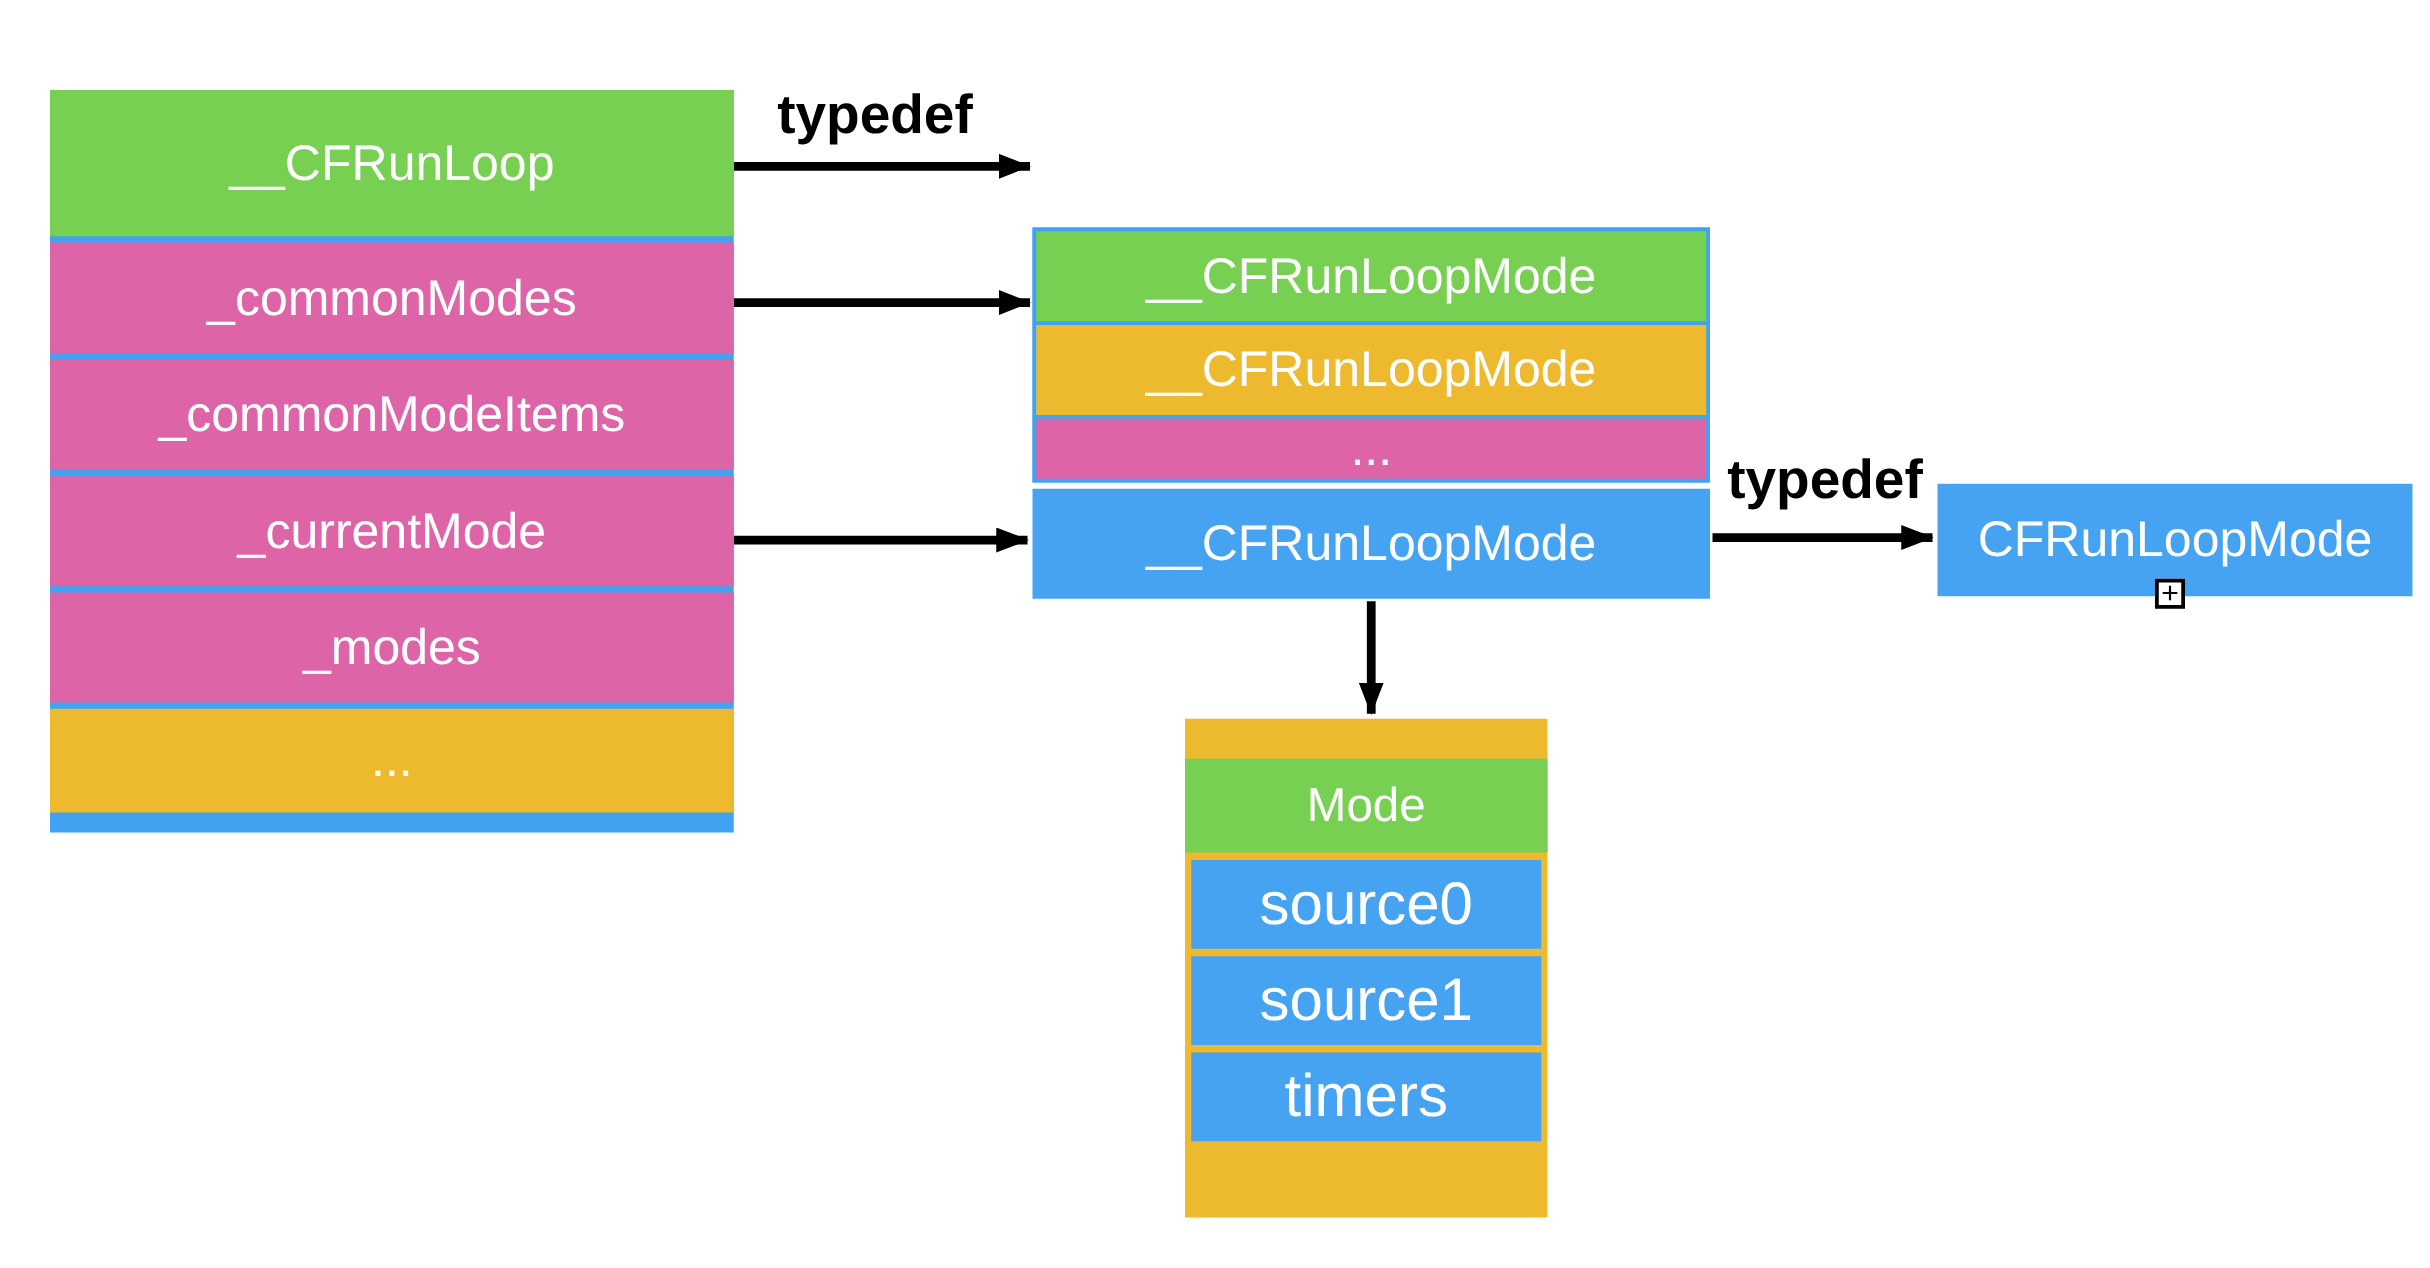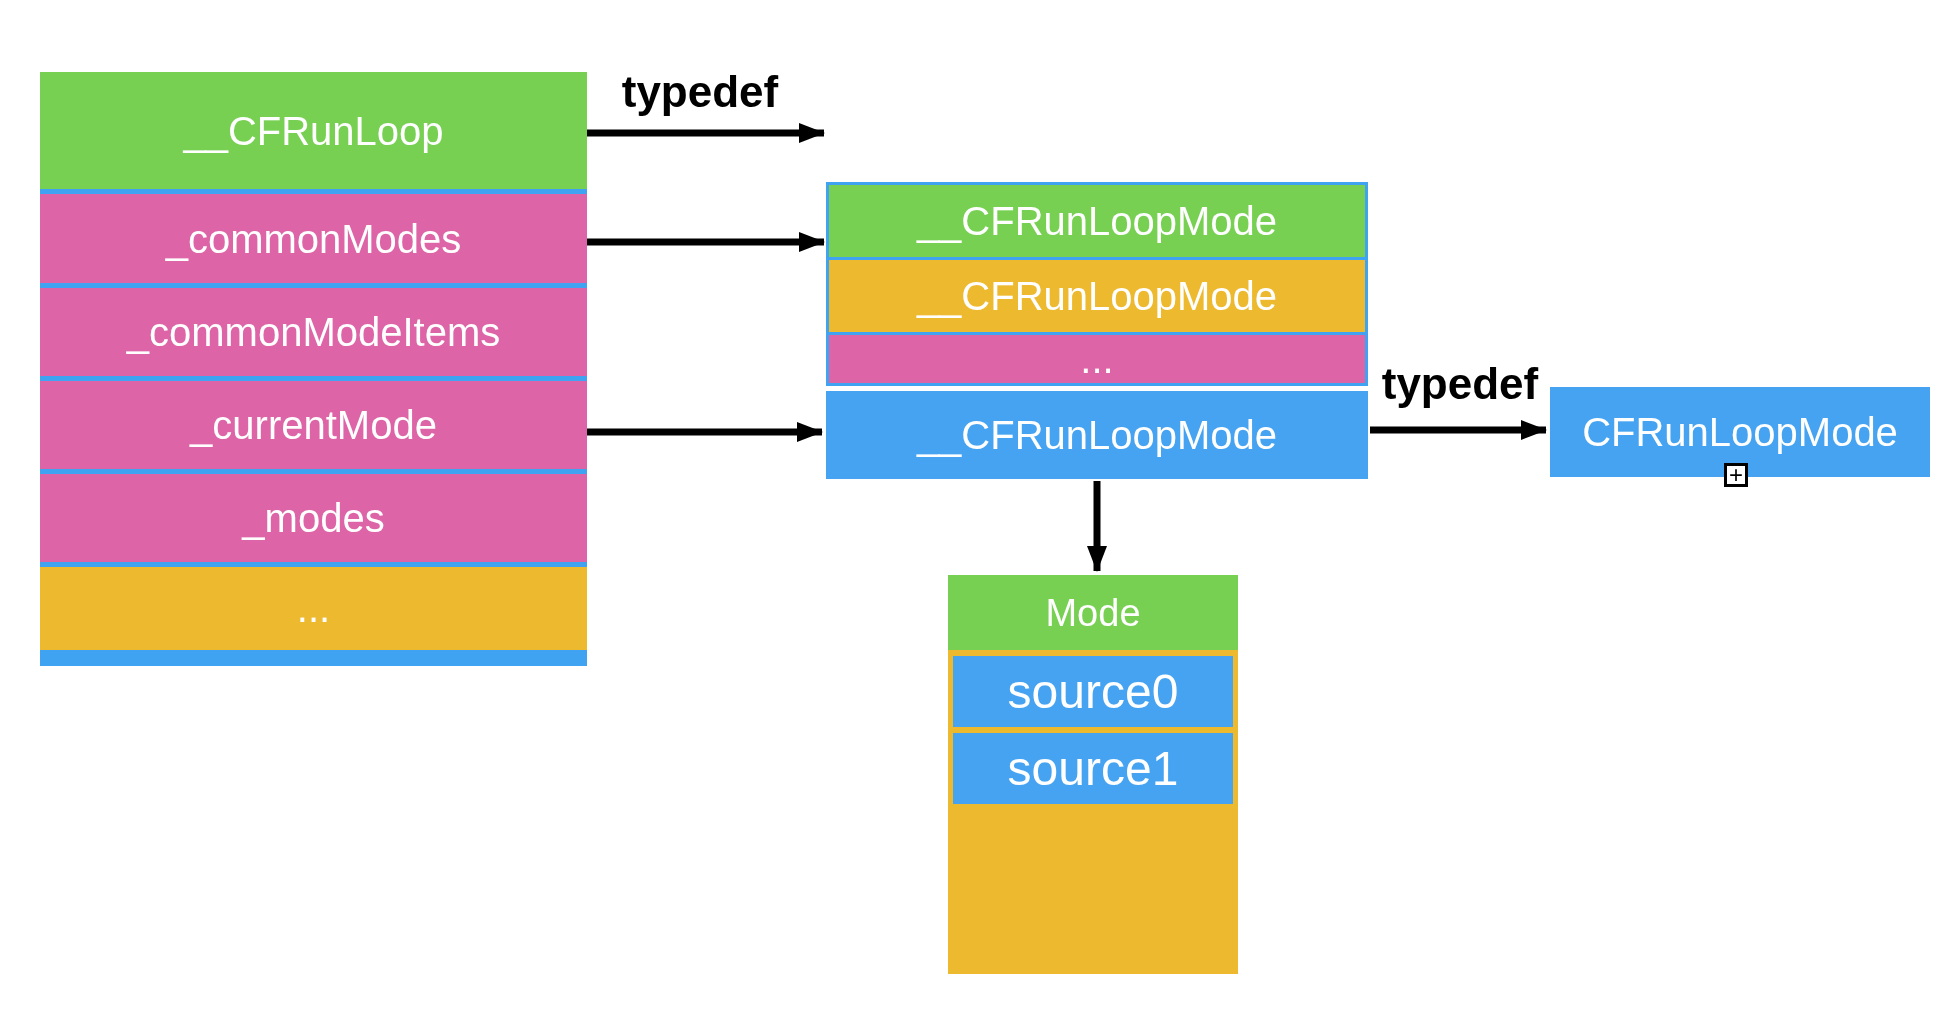--- a/index.html
+++ b/index.html
@@ -41,21 +41,21 @@
     box-sizing:border-box;
   }
   #modes-group .box{width:100%;}
 
   
   #mode-stack{
     left:948px;top:575px;width:290px;height:399px;
     background:var(--orange);
     box-sizing:border-box;
   }
-  #mode-stack .hdr{width:100%;height:75px;font-size:38px;}
+  #mode-stack .hdr{width:100%;height:75px;font-size:38px;margin-top:32px;}
   #mode-stack .row{margin:6px 5px 0 5px;height:71px;font-size:48px;}
 
   .typedef{
     font-size:44px;font-weight:bold;color:var(--typedef_text,#000);
     text-align:center;line-height:1;
   }
   #plus-icon{
     left:1724px;top:463px;width:24px;height:24px;
     border:3px solid #000;background:#fff;
     display:flex;align-items:center;justify-content:center;
@@ -104,15 +104,16 @@
 
   <div class="abs typedef" style="left:1362px;top:362px;width:196px">typedef</div>
 
   <div class="abs box blue" style="left:1550px;top:387px;width:380px;height:90px">CFRunLoopMode</div>
   <div id="plus-icon" class="abs">+</div>
 
   <div id="mode-stack" class="abs">
     <div class="box green hdr">Mode</div>
     <div class="box blue row">source0</div>
     <div class="box blue row">source1</div>
+    <div class="box blue row">timers</div>
   </div>
 
 </div>
 
 </body></html>

